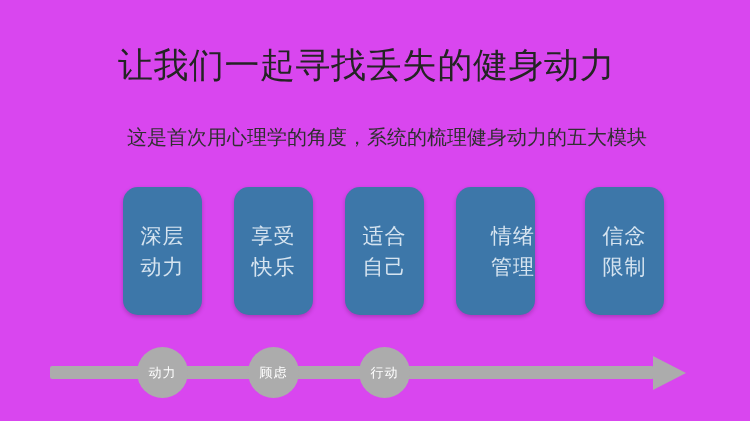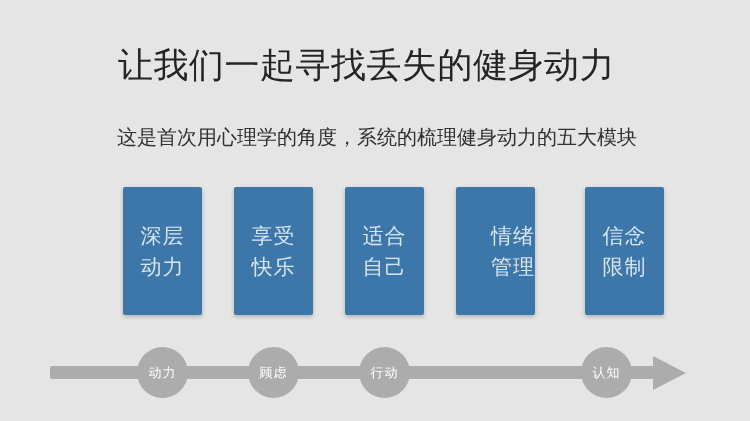--- a/index.html
+++ b/index.html
@@ -5,53 +5,53 @@
   html, body {
     margin: 0;
     padding: 0;
     background: #ffffff;
     font-family: "Liberation Sans", "DejaVu Sans", sans-serif;
   }
   .slide {
     position: relative;
     width: 750px;
     height: 421px;
-    background: #e5e5e5;
+    background: #d946ef;
     overflow: hidden;
   }
   .title {
     position: absolute;
     left: 118px;
     top: 42px;
     width: 560px;
     font-size: 35px;
     line-height: 46px;
     font-weight: 300;
     color: #242424;
     letter-spacing: 0.5px;
     white-space: nowrap;
   }
   .subtitle {
     position: absolute;
-    left: 117px;
+    left: 127px;
     top: 123px;
     width: 600px;
     font-size: 20px;
     line-height: 28px;
     font-weight: 300;
     color: #303030;
     white-space: nowrap;
   }
   .module-card {
     position: absolute;
     top: 187px;
     width: 79px;
     height: 128px;
     background: #3d77a9;
-    border-radius: 2px;
+    border-radius: 15px;
     box-shadow: 0 2px 4px rgba(0,0,0,0.22);
     display: flex;
     align-items: center;
     justify-content: center;
     text-align: center;
   }
   .module-card .label {
     color: #d6e4f0;
     font-size: 21px;
     line-height: 31px;
@@ -135,17 +135,14 @@
 
   <div class="timeline-step step-1">
     <span class="step-label">动力</span>
   </div>
   <div class="timeline-step step-3">
     <span class="step-label">行动</span>
   </div>
   <div class="timeline-step step-2">
     <span class="step-label">顾虑</span>
   </div>
-  <div class="timeline-step step-5">
-    <span class="step-label">认知</span>
-  </div>
 
 </div>
 
 </body></html>

